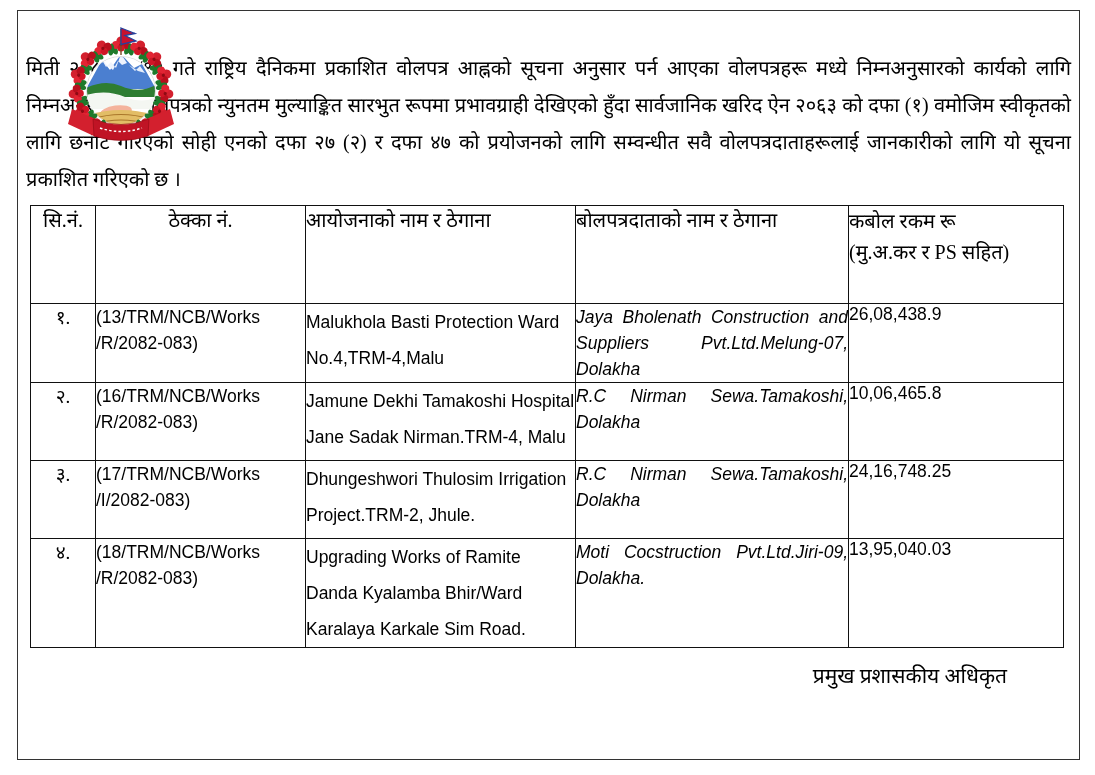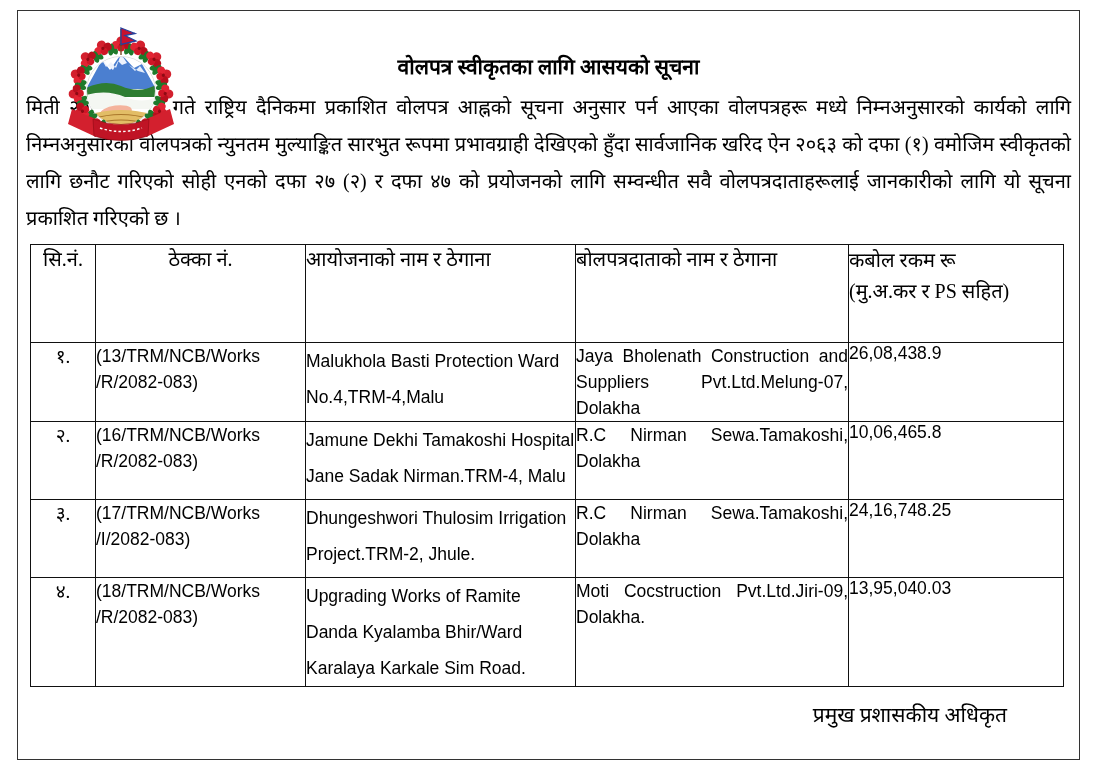--- a/index.html
+++ b/index.html
@@ -30,21 +30,21 @@
   tr.data-row{height:78px;}
   tr.data-row.last{height:84px;}
   th.h-sn{width:65px;text-align:center;font-size:20px;padding-top:7px;}
   th.h-contract{width:210px;text-align:center;font-size:20px;padding-top:7px;}
   th.h-project{width:270px;text-align:left;font-size:20px;padding:7px 6px 0 12px;}
   th.h-bidder{width:273px;text-align:left;font-size:20px;padding:7px 6px 0 12px;}
   th.h-amount{width:215px;text-align:left;font-size:20px;padding:7px 8px 0 12px;line-height:31px;}
   td.c-sn{text-align:center;font-size:19px;padding-top:8px;}
   td.c-contract{font-family:"Liberation Sans","DejaVu Sans",sans-serif;font-size:17.5px;line-height:26px;padding:7px 8px 0 12px;}
   td.c-project{font-family:"Liberation Sans","DejaVu Sans",sans-serif;font-size:17.5px;line-height:36px;padding:7px 10px 0 12px;}
-  td.c-bidder{font-family:"Liberation Sans","DejaVu Sans",sans-serif;font-size:17.5px;line-height:26px;padding:7px 10px 0 12px;text-align:justify;}
+  td.c-bidder{font-family:"Liberation Sans","DejaVu Sans",sans-serif;font-size:17.5px;line-height:26px;padding:7px 10px 0 12px;text-align:justify;font-style:italic;}
   td.c-amount{font-family:"Liberation Sans","DejaVu Sans",sans-serif;font-size:17.5px;vertical-align:middle;padding-left:13px;margin-left:9px;}
   .footer{
     text-align:right;padding-right:72px;margin-top:13px;font-size:21px;font-weight:500;
   }
 </style>
 </head>
 <body>
 
 <div class="page">
   <div class="sheet">
@@ -105,21 +105,20 @@
         <g>
           <path d="M17,84 L43,95 L41,112 L13,99 Z" fill="#d3202e"></path>
           <path d="M115,84 L89,95 L91,112 L119,99 Z" fill="#d3202e"></path>
           <path d="M38,94 Q66,105 94,94 L93,111 Q66,120 39,111 Z" fill="#c01425" stroke="#8f0a14" stroke-width="0.6"></path>
           <path d="M45,103 Q66,110 87,103" fill="none" stroke="#ffffff" stroke-width="1.4" stroke-dasharray="2.5 2.2"></path>
         </g>
       </svg>
     </div>
 
     <div class="header-block">
-      <div class="subtitle">वोलपत्र स्वीकृतका लागि आसयको सूचना</div>
     </div>
 
     <div class="para">मिती २०८२/१०/१२ गते राष्ट्रिय दैनिकमा प्रकाशित वोलपत्र आह्नको सूचना अनुसार पर्न आएका वोलपत्रहरू मध्ये निम्नअनुसारको कार्यको लागि निम्नअनुसारको वोलपत्रको न्युनतम मुल्याङ्कित सारभुत रूपमा प्रभावग्राही देखिएको हुँदा सार्वजानिक खरिद ऐन २०६३ को दफा (१) वमोजिम स्वीकृतको लागि छनौट गरिएको सोही एनको दफा २७ (२) र दफा ४७ को प्रयोजनको लागि सम्वन्धीत सवै वोलपत्रदाताहरूलाई जानकारीको लागि यो सूचना प्रकाशित गरिएको छ ।</div>
 
     <table class="tender">
       <colgroup>
         <col style="width:65px">
           <col style="width:210px">
           <col style="width:270px">
           <col style="width:273px">

